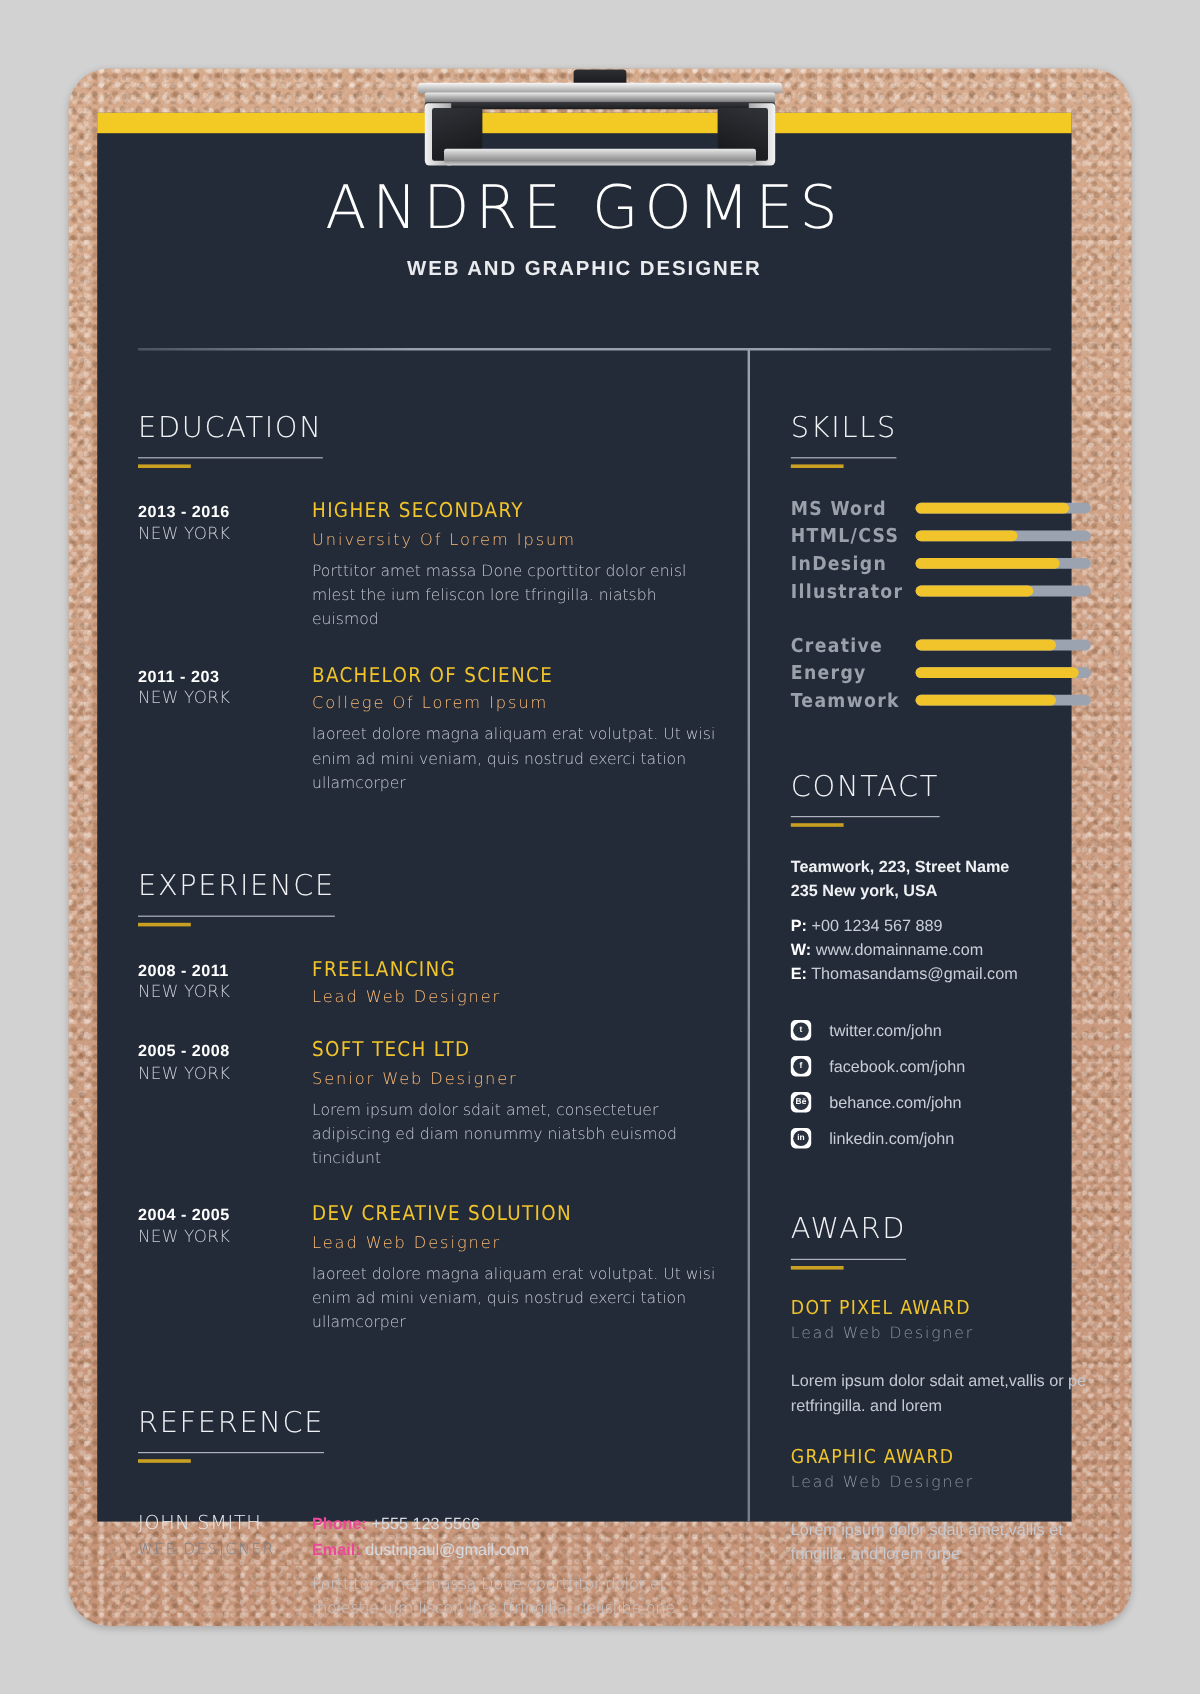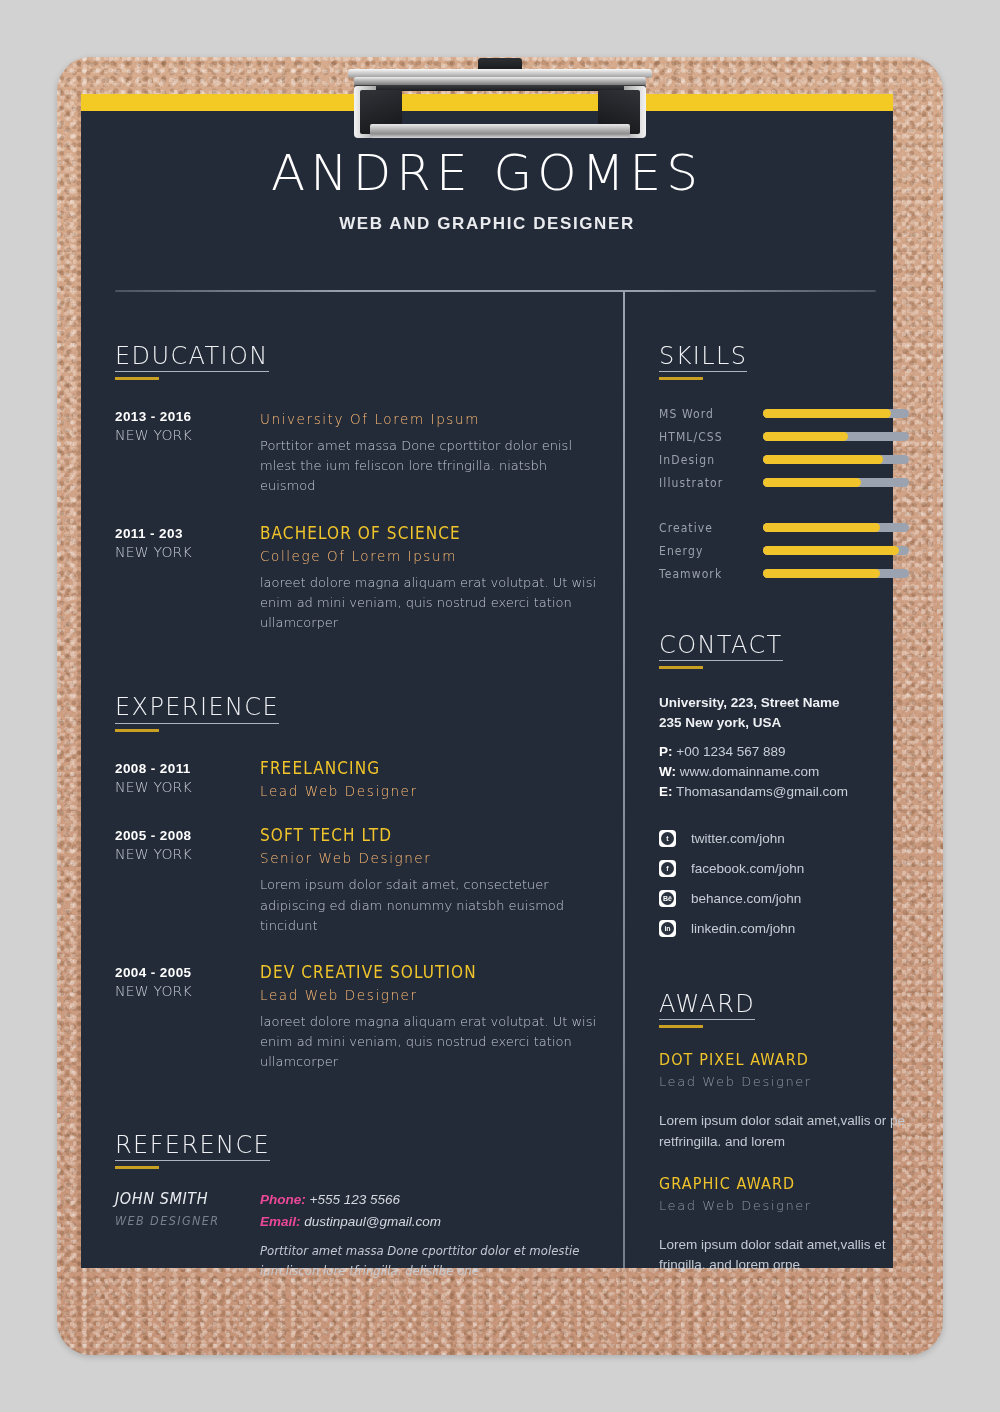--- a/index.html
+++ b/index.html
@@ -140,21 +140,21 @@
   .sect{margin-bottom:0;}
   .sect-title{
     display:inline-block;
     color:#f0f2f5;
     font-size:24px;
     letter-spacing:1.4px;
     font-weight:300;
     font-family:"DejaVu Sans",sans-serif;
     font-stretch:condensed;
     border-bottom:1px solid #aeb5bf;
-    padding-bottom:2px;
+    padding-bottom:12px;
     line-height:1.05;
   }
   .sect-accent{
     width:44px;height:3px;background:#c9a022;margin-top:5px;
   }
 
   
   .entry{display:flex;margin-top:26px;}
   .entry-when{width:145px;flex:0 0 145px;padding-top:2px;}
   .when-years{
@@ -176,22 +176,22 @@
   .e-desc{
     color:#c3c9d2;font-size:13px;line-height:1.55;margin-top:9px;
     font-family:"DejaVu Sans",sans-serif;font-stretch:condensed;font-weight:300;
   }
 
   
   .skill-group{margin-top:22px;}
   .skill-row{display:flex;align-items:center;height:23px;}
   .skill-name{
     width:104px;flex:0 0 104px;
-    color:#9aa1ab;font-size:12px;letter-spacing:1.1px;
-    font-family:"DejaVu Sans",sans-serif;font-stretch:condensed;font-weight:400;
+    color:#9aa1ab;font-size:16px;letter-spacing:1.1px;
+    font-family:"DejaVu Sans",sans-serif;font-stretch:condensed;font-weight:700;
   }
   .skill-track{
     position:relative;flex:1;height:9px;border-radius:5px;background:#9ba3b1;
   }
   .skill-fill{
     position:absolute;left:0;top:0;height:9px;border-radius:5px;background:#f0c42a;
   }
 
   
   .c-addr{
@@ -224,21 +224,21 @@
   }
   .a-sub{
     color:#8d95a1;font-size:13px;letter-spacing:1.6px;margin-top:5px;
     font-family:"DejaVu Sans",sans-serif;font-stretch:condensed;font-weight:300;
   }
   .a-desc{
     color:#c3c9d2;font-size:13.5px;line-height:1.5;margin-top:22px;
   }
 
   
-  .ref-row{display:flex;margin-top:20px;font-style:italic;}
+  .ref-row{display:flex;margin-top:40px;}
   .ref-who{width:145px;flex:0 0 145px;}
   .ref-name{
     color:#e8ebef;font-size:16px;letter-spacing:.6px;
     font-family:"DejaVu Sans",sans-serif;font-stretch:condensed;font-weight:300;
   }
   .ref-role{
     color:#79808c;font-size:12.5px;letter-spacing:1.4px;margin-top:5px;
     font-family:"DejaVu Sans",sans-serif;font-stretch:condensed;font-weight:300;
   }
   .ref-body{flex:1;}
@@ -274,20 +274,21 @@
     <div class="sect">
       <div class="sect-title">EDUCATION</div>
       <div class="sect-accent"></div>
 
       <div class="entry">
         <div class="entry-when">
           <div class="when-years">2013 - 2016</div>
           <div class="when-place">NEW YORK</div>
         </div>
         <div class="entry-body">
+          <div class="e-title">HIGHER SECONDARY</div>
           <div class="e-sub">University Of Lorem Ipsum</div>
           <div class="e-desc">Porttitor amet massa Done cporttitor dolor enisl mlest the ium feliscon lore  tfringilla. niatsbh euismod</div>
         </div>
       </div>
 
       <div class="entry">
         <div class="entry-when">
           <div class="when-years">2011 - 203</div>
           <div class="when-place">NEW YORK</div>
         </div>
@@ -422,21 +423,21 @@
       </div>
     </div>
 
     <div class="sp-contact"></div>
 
     <div class="sect">
       <div class="sect-title">CONTACT</div>
       <div class="sect-accent"></div>
 
       <div class="c-addr">
-        <div>University, 223, Street Name</div>
+        <div>Teamwork, 223, Street Name</div>
         <div>235 New york, USA</div>
       </div>
 
       <div class="c-lines">
         <div class="c-line">
           <b>P:</b>
           <span>+00 1234 567 889</span>
         </div>
         <div class="c-line">
           <b>W:</b>

